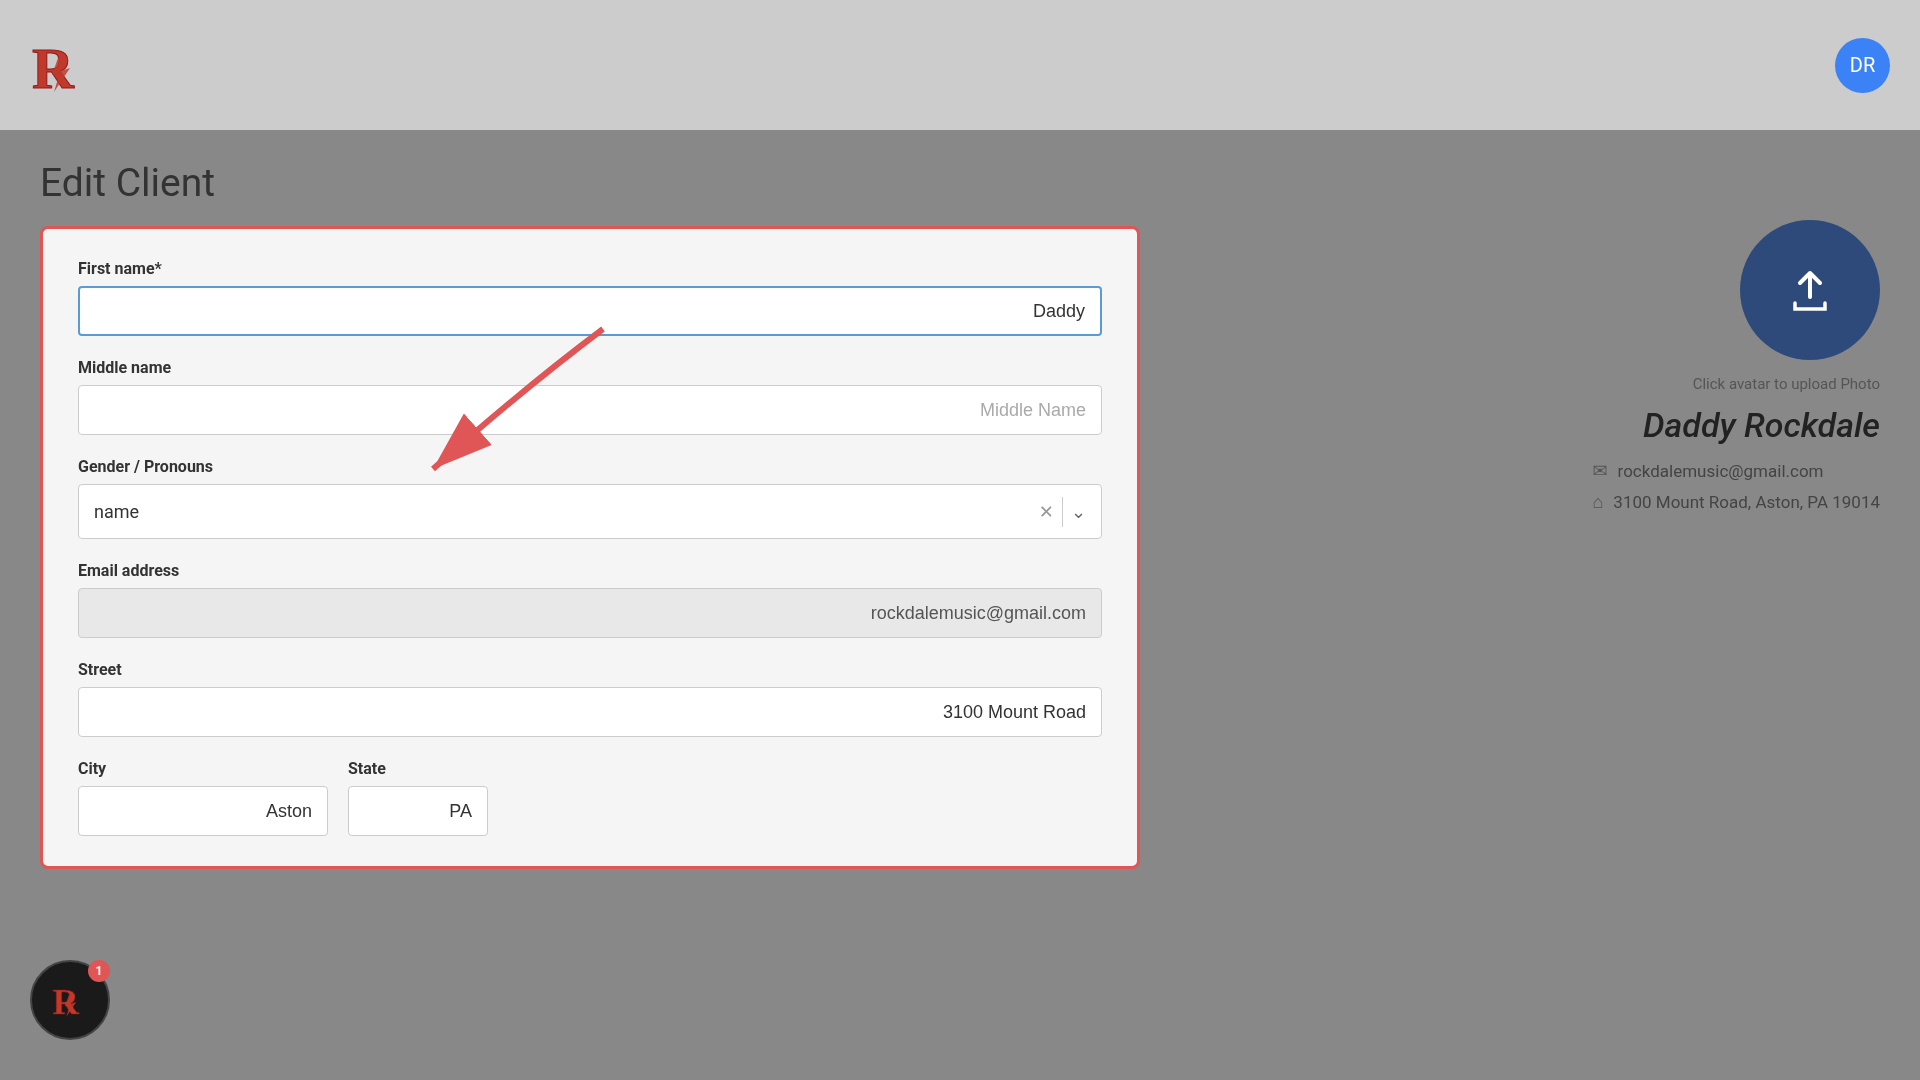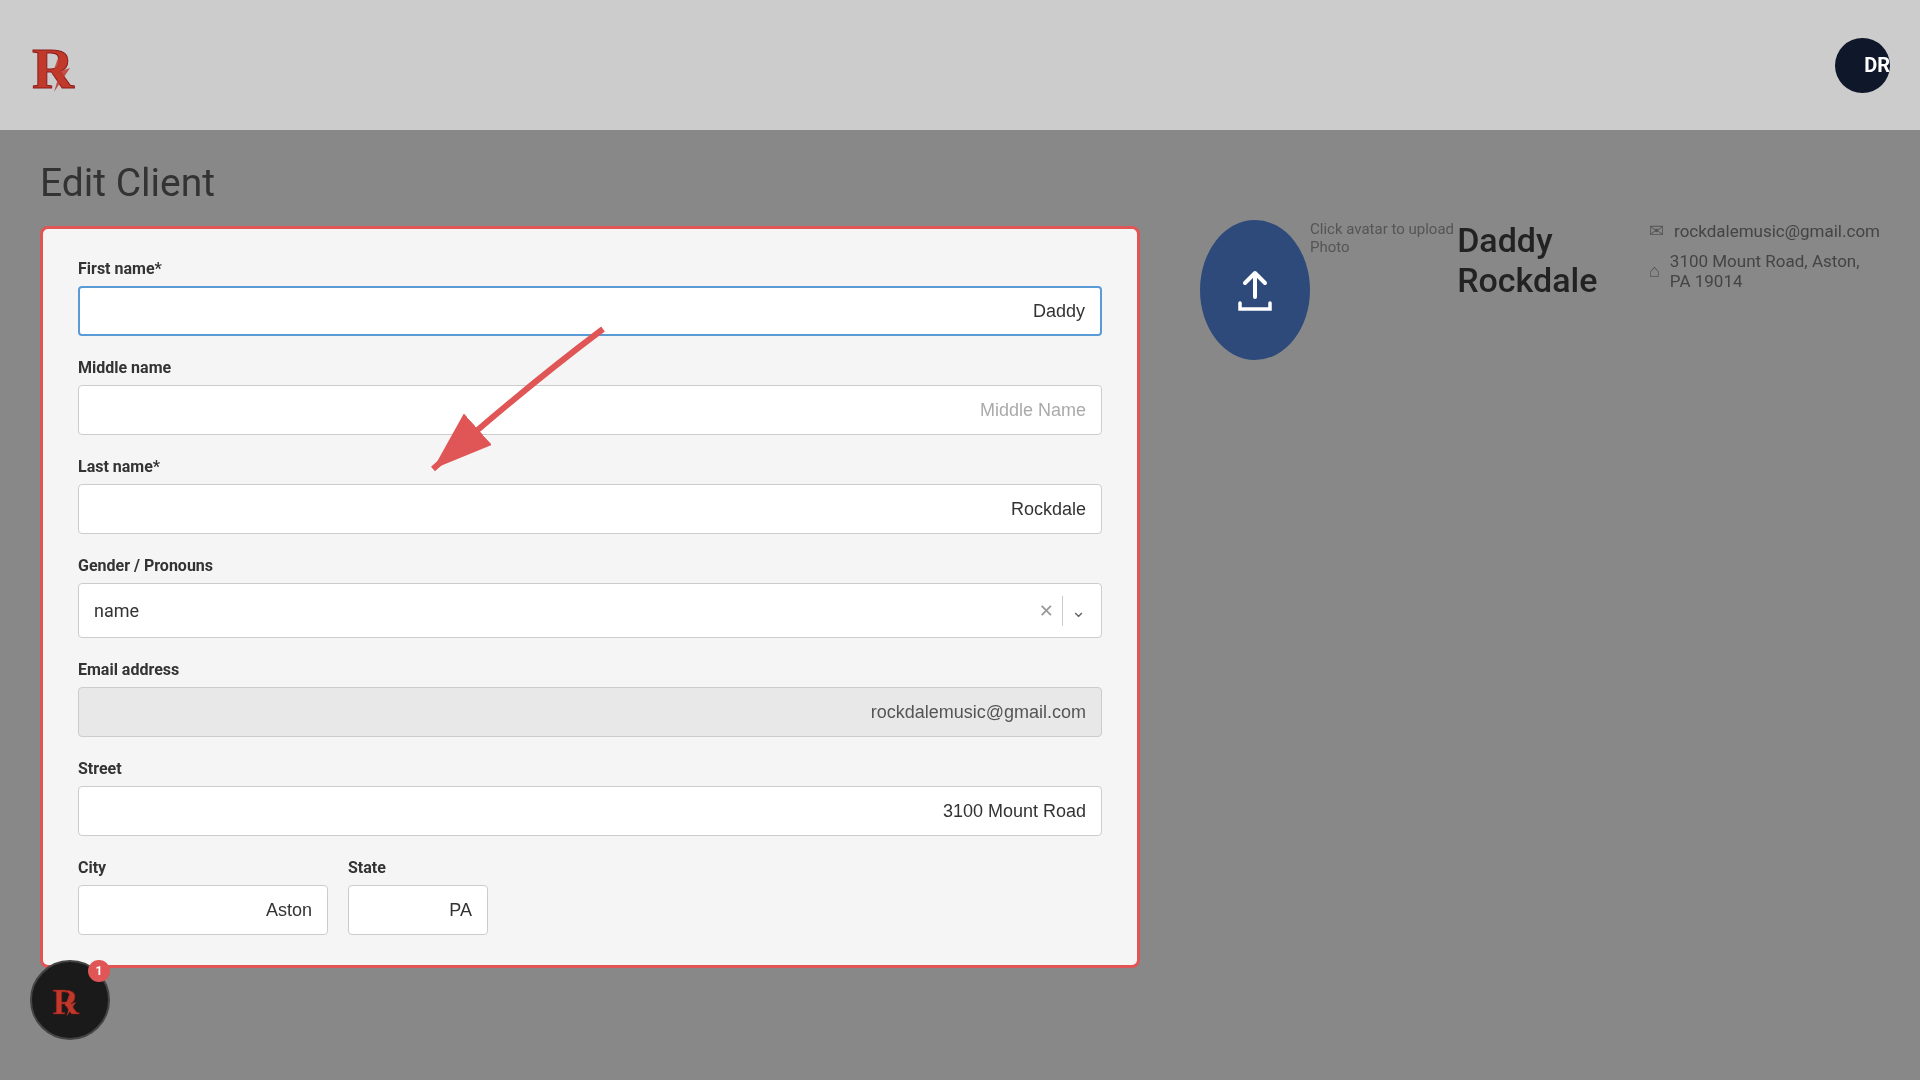--- a/index.html
+++ b/index.html
@@ -32,26 +32,26 @@
     .logo-r {
       width: 60px;
       height: 70px;
       position: relative;
     }
 
     .avatar-top {
       width: 55px;
       height: 55px;
       border-radius: 50%;
-      background: #0f172a;
-      display: flex;
-      align-items: center;
-      justify-content: flex-end;
+      background: #3b82f6;
+      display: flex;
+      align-items: center;
+      justify-content: center;
       color: white;
-      font-weight: bold;
+      font-weight: normal;
       font-size: 20px;
       cursor: pointer;
     }
 
     
     .main-content {
       display: flex;
       padding: 30px 40px;
       gap: 60px;
       height: calc(1080px - 130px);
@@ -165,21 +165,22 @@
 
     .address-field-city { flex: 0 0 250px; }
     .address-field-state { flex: 0 0 140px; }
     .address-field-zip { flex: 0 0 140px; }
     .address-field-country { flex: 1; }
 
     
     .profile-sidebar {
       flex: 1;
       display: flex;
-      align-items: flex-start;
+      flex-direction: column;
+      align-items: flex-end;
       padding-top: 60px;
     }
 
     .avatar-upload-circle {
       width: 140px;
       height: 140px;
       border-radius: 50%;
       background: #2d4a7a;
       display: flex;
       align-items: center;
@@ -191,20 +192,22 @@
     .avatar-hint {
       font-size: 15px;
       color: #555;
       margin-bottom: 12px;
     }
 
     .profile-name {
       font-size: 34px;
       font-weight: 500;
       color: #222;
+      margin-bottom: 15px;
+      font-style: italic;
     }
 
     .profile-info {
       display: flex;
       flex-direction: column;
       gap: 10px;
     }
 
     .profile-info-row {
       display: flex;
@@ -297,24 +300,20 @@
       <div class="field-group">
         <label class="field-label">First name*</label>
         <input class="field-input active-focus" type="text" value="Daddy" style="">
       </div>
 
       <div class="field-group">
         <label class="field-label">Middle name</label>
         <input class="field-input" type="text" placeholder="Middle Name" style="">
       </div>
 
-      <div class="field-group">
-        <label class="field-label">Last name*</label>
-        <input class="field-input" type="text" value="Rockdale" style="">
-      </div>
 
       <div class="field-group">
         <label class="field-label">Gender / Pronouns</label>
         <div class="gender-select">
           <div class="gender-select-left">
             <span>name</span>
           </div>
           <div style="display:flex;align-items:center;">
             <span class="gender-clear">✕</span>
             <div class="gender-divider"></div>

